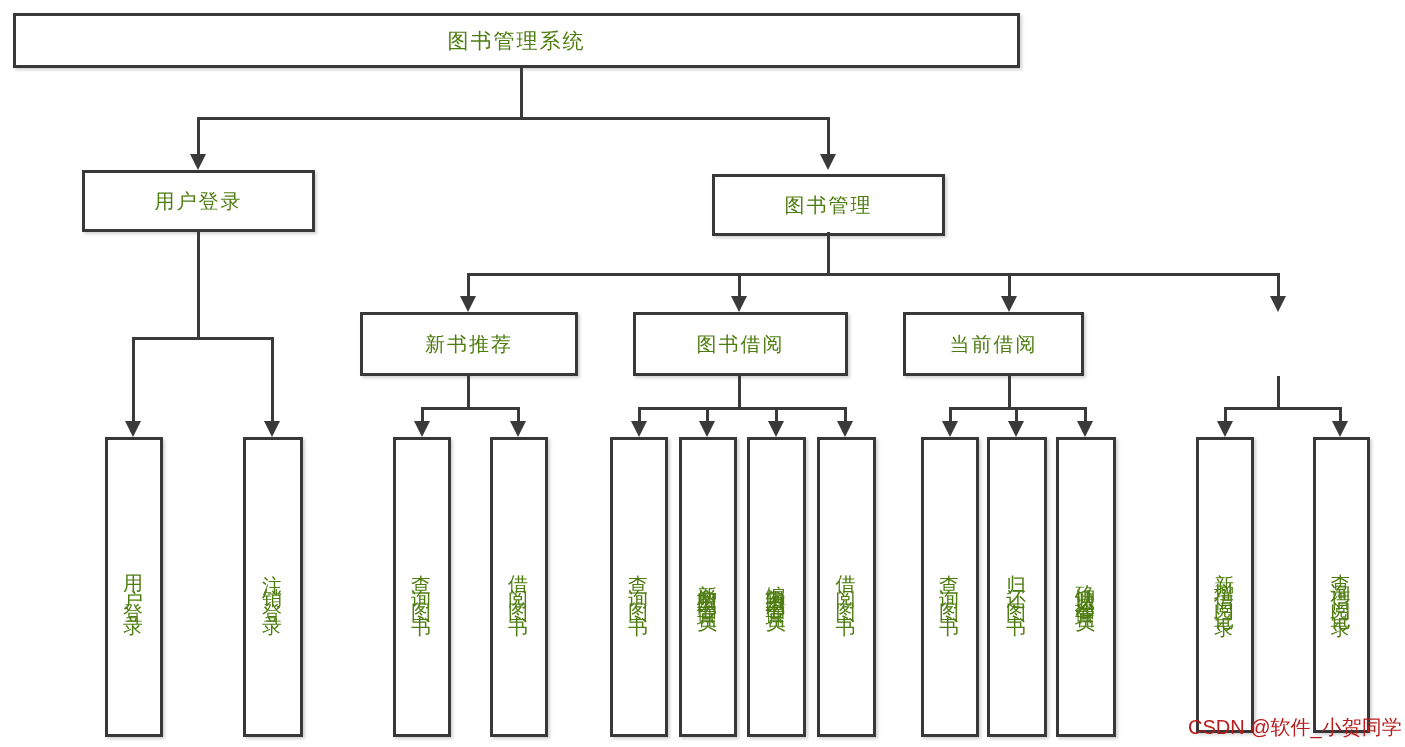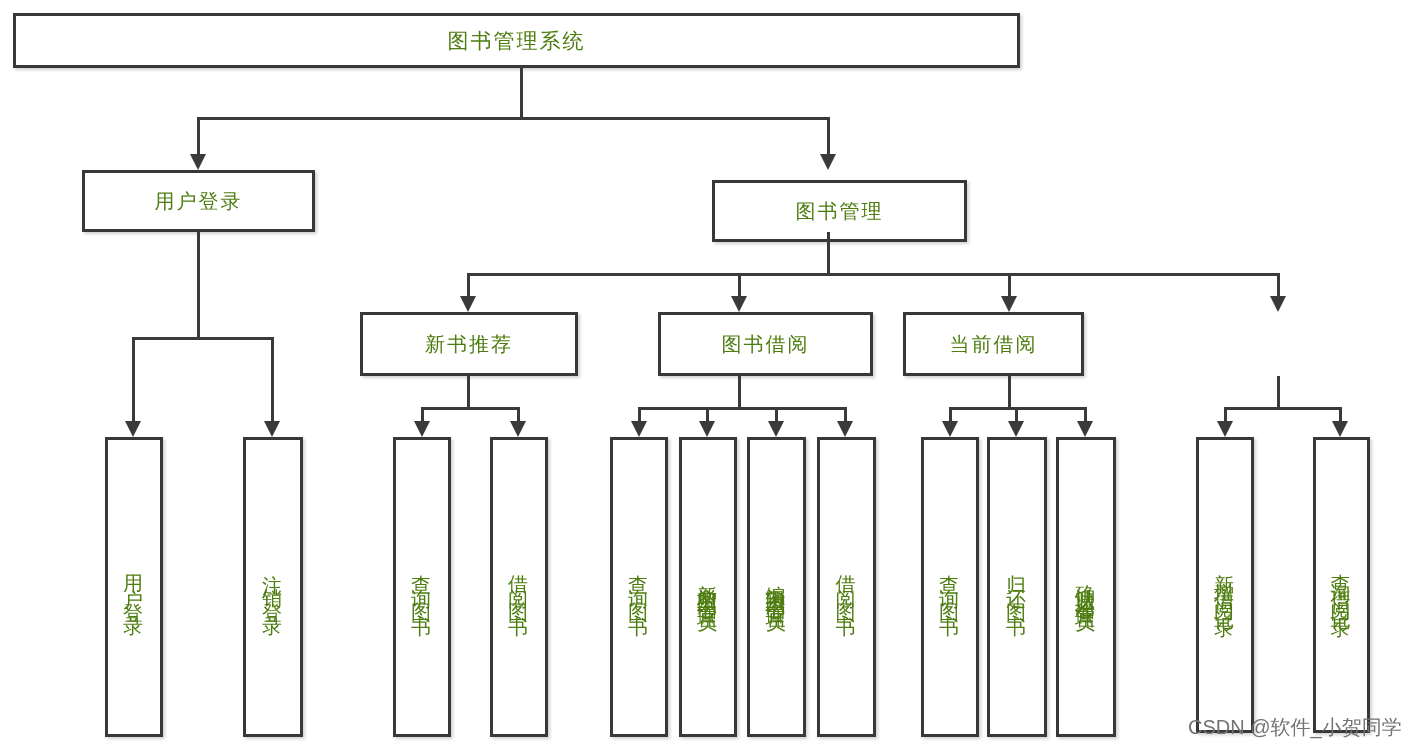--- a/index.html
+++ b/index.html
@@ -39,44 +39,44 @@
     left:-7px;bottom:-16px;
     width:0;height:0;
     border-left:8px solid transparent;
     border-right:8px solid transparent;
     border-top:16px solid #3a3a3a;
   }
   .watermark{
     position:absolute;
     left:1188px;top:714px;
     font-size:20px;
-    color:#737373;
+    color:#b91c1c;
     white-space:nowrap;
   }
 </style>
 </head>
 <body>
 
 <div class="canvas">
 
   <div class="node root" style="left:13px;top:13px;width:1007px;height:55px;">
     <span class="lbl">图书管理系统</span>
   </div>
 
   <div class="node" style="left:82px;top:170px;width:233px;height:62px;">
     <span class="lbl">用户登录</span>
   </div>
-  <div class="node" style="left:712px;top:180px;width:255px;height:62px;">
+  <div class="node" style="left:712px;top:174px;width:233px;height:62px;">
     <span class="lbl">图书管理</span>
   </div>
 
   <div class="node" style="left:360px;top:312px;width:218px;height:64px;">
     <span class="lbl">新书推荐</span>
   </div>
-  <div class="node" style="left:633px;top:312px;width:215px;height:64px;margin-left:25px;">
+  <div class="node" style="left:633px;top:312px;width:215px;height:64px;">
     <span class="lbl">图书借阅</span>
   </div>
   <div class="node" style="left:903px;top:312px;width:181px;height:64px;">
     <span class="lbl">当前借阅</span>
   </div>
 
   <div class="node leaf sp-wide" style="left:105px;top:437px;width:58px;height:300px;">
     <span class="lbl">用户登录</span>
   </div>
   <div class="node leaf sp-wide" style="left:243px;top:437px;width:60px;height:300px;">

